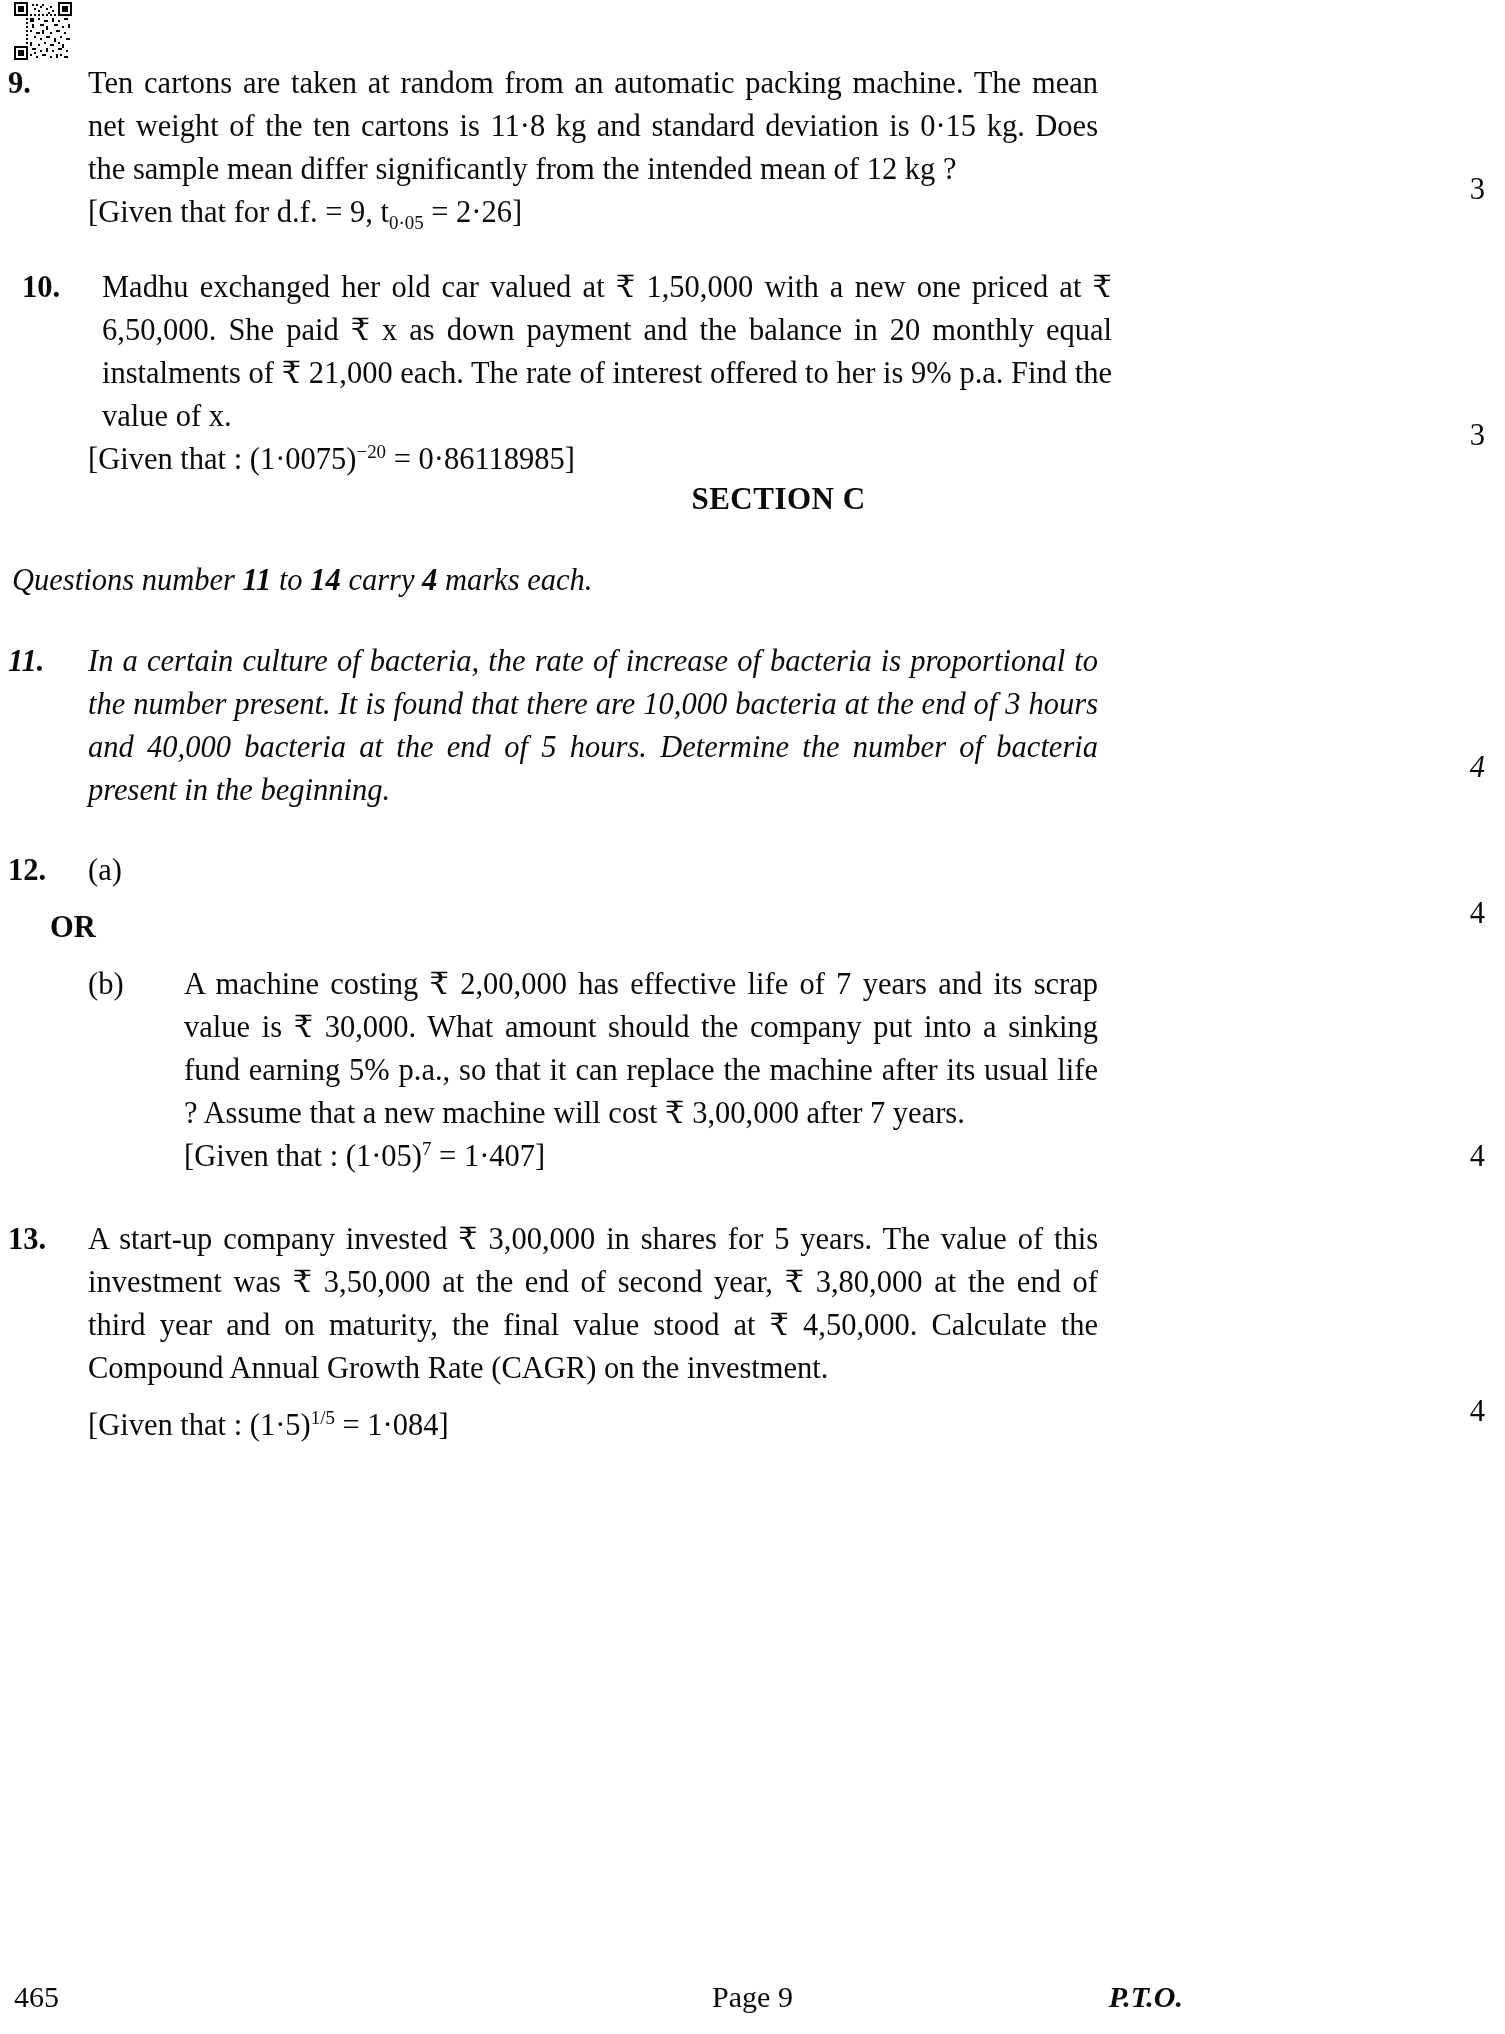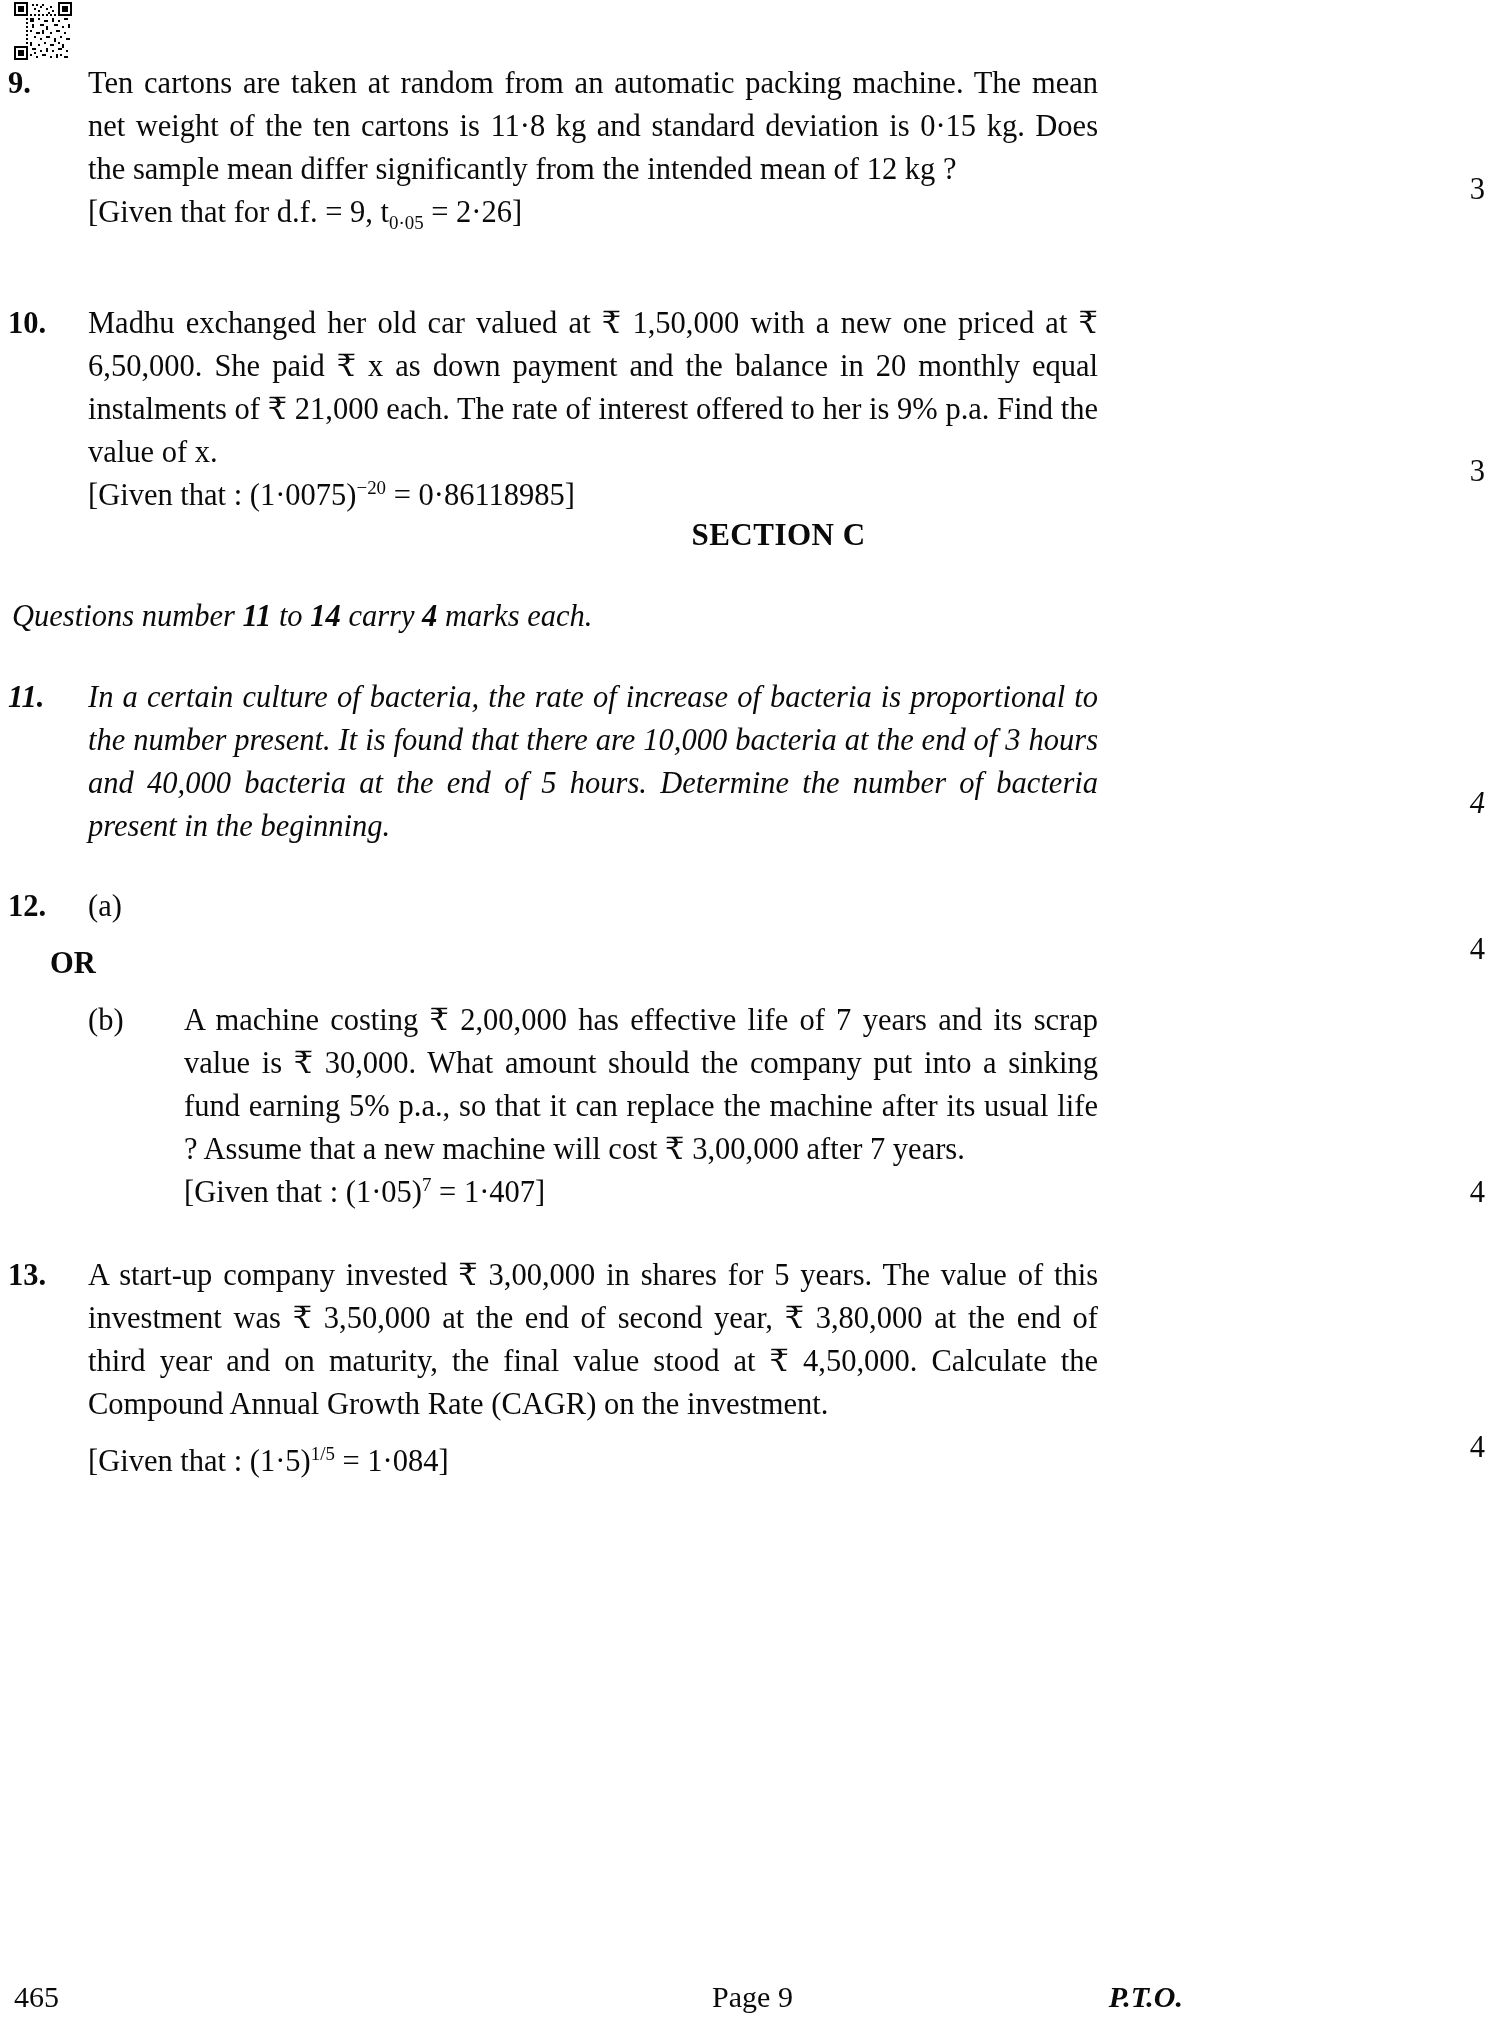--- a/index.html
+++ b/index.html
@@ -271,21 +271,21 @@
       </div>
       <div class="marks" style="top:106px;">3</div>
     </div>
     <div class="qrow" style="margin-top:0;">
       <div class="qnum"></div>
       <div class="qbody plain" style="width:1010px; flex:0 0 1010px;">
         <span>[Given that for d.f. = 9, t</span><sub>0·05</sub><span> = 2·26]</span>
       </div>
     </div>
 
-    <div class="qrow" style="margin-top:68px;">
+    <div class="qrow" style="margin-top:32px;padding-left:14px;">
       <div class="qnum">10.</div>
       <div class="qbody" style="width:1010px; flex:0 0 1010px;">
         <div class="just">Madhu exchanged her old car valued at ₹ 1,50,000 with a new one priced at ₹ 6,50,000. She paid  ₹ x as down payment and the balance in 20 monthly equal instalments of ₹ 21,000 each. The rate of interest offered to her is 9% p.a. Find the value of x.</div>
       </div>
       <div class="marks" style="top:148px;">3</div>
     </div>
     <div class="qrow" style="margin-top:0;">
       <div class="qnum"></div>
       <div class="qbody plain" style="width:1010px; flex:0 0 1010px;">
         <span>[Given that : (1·0075)</span><sup>−20</sup><span> = 0·86118985]</span>

